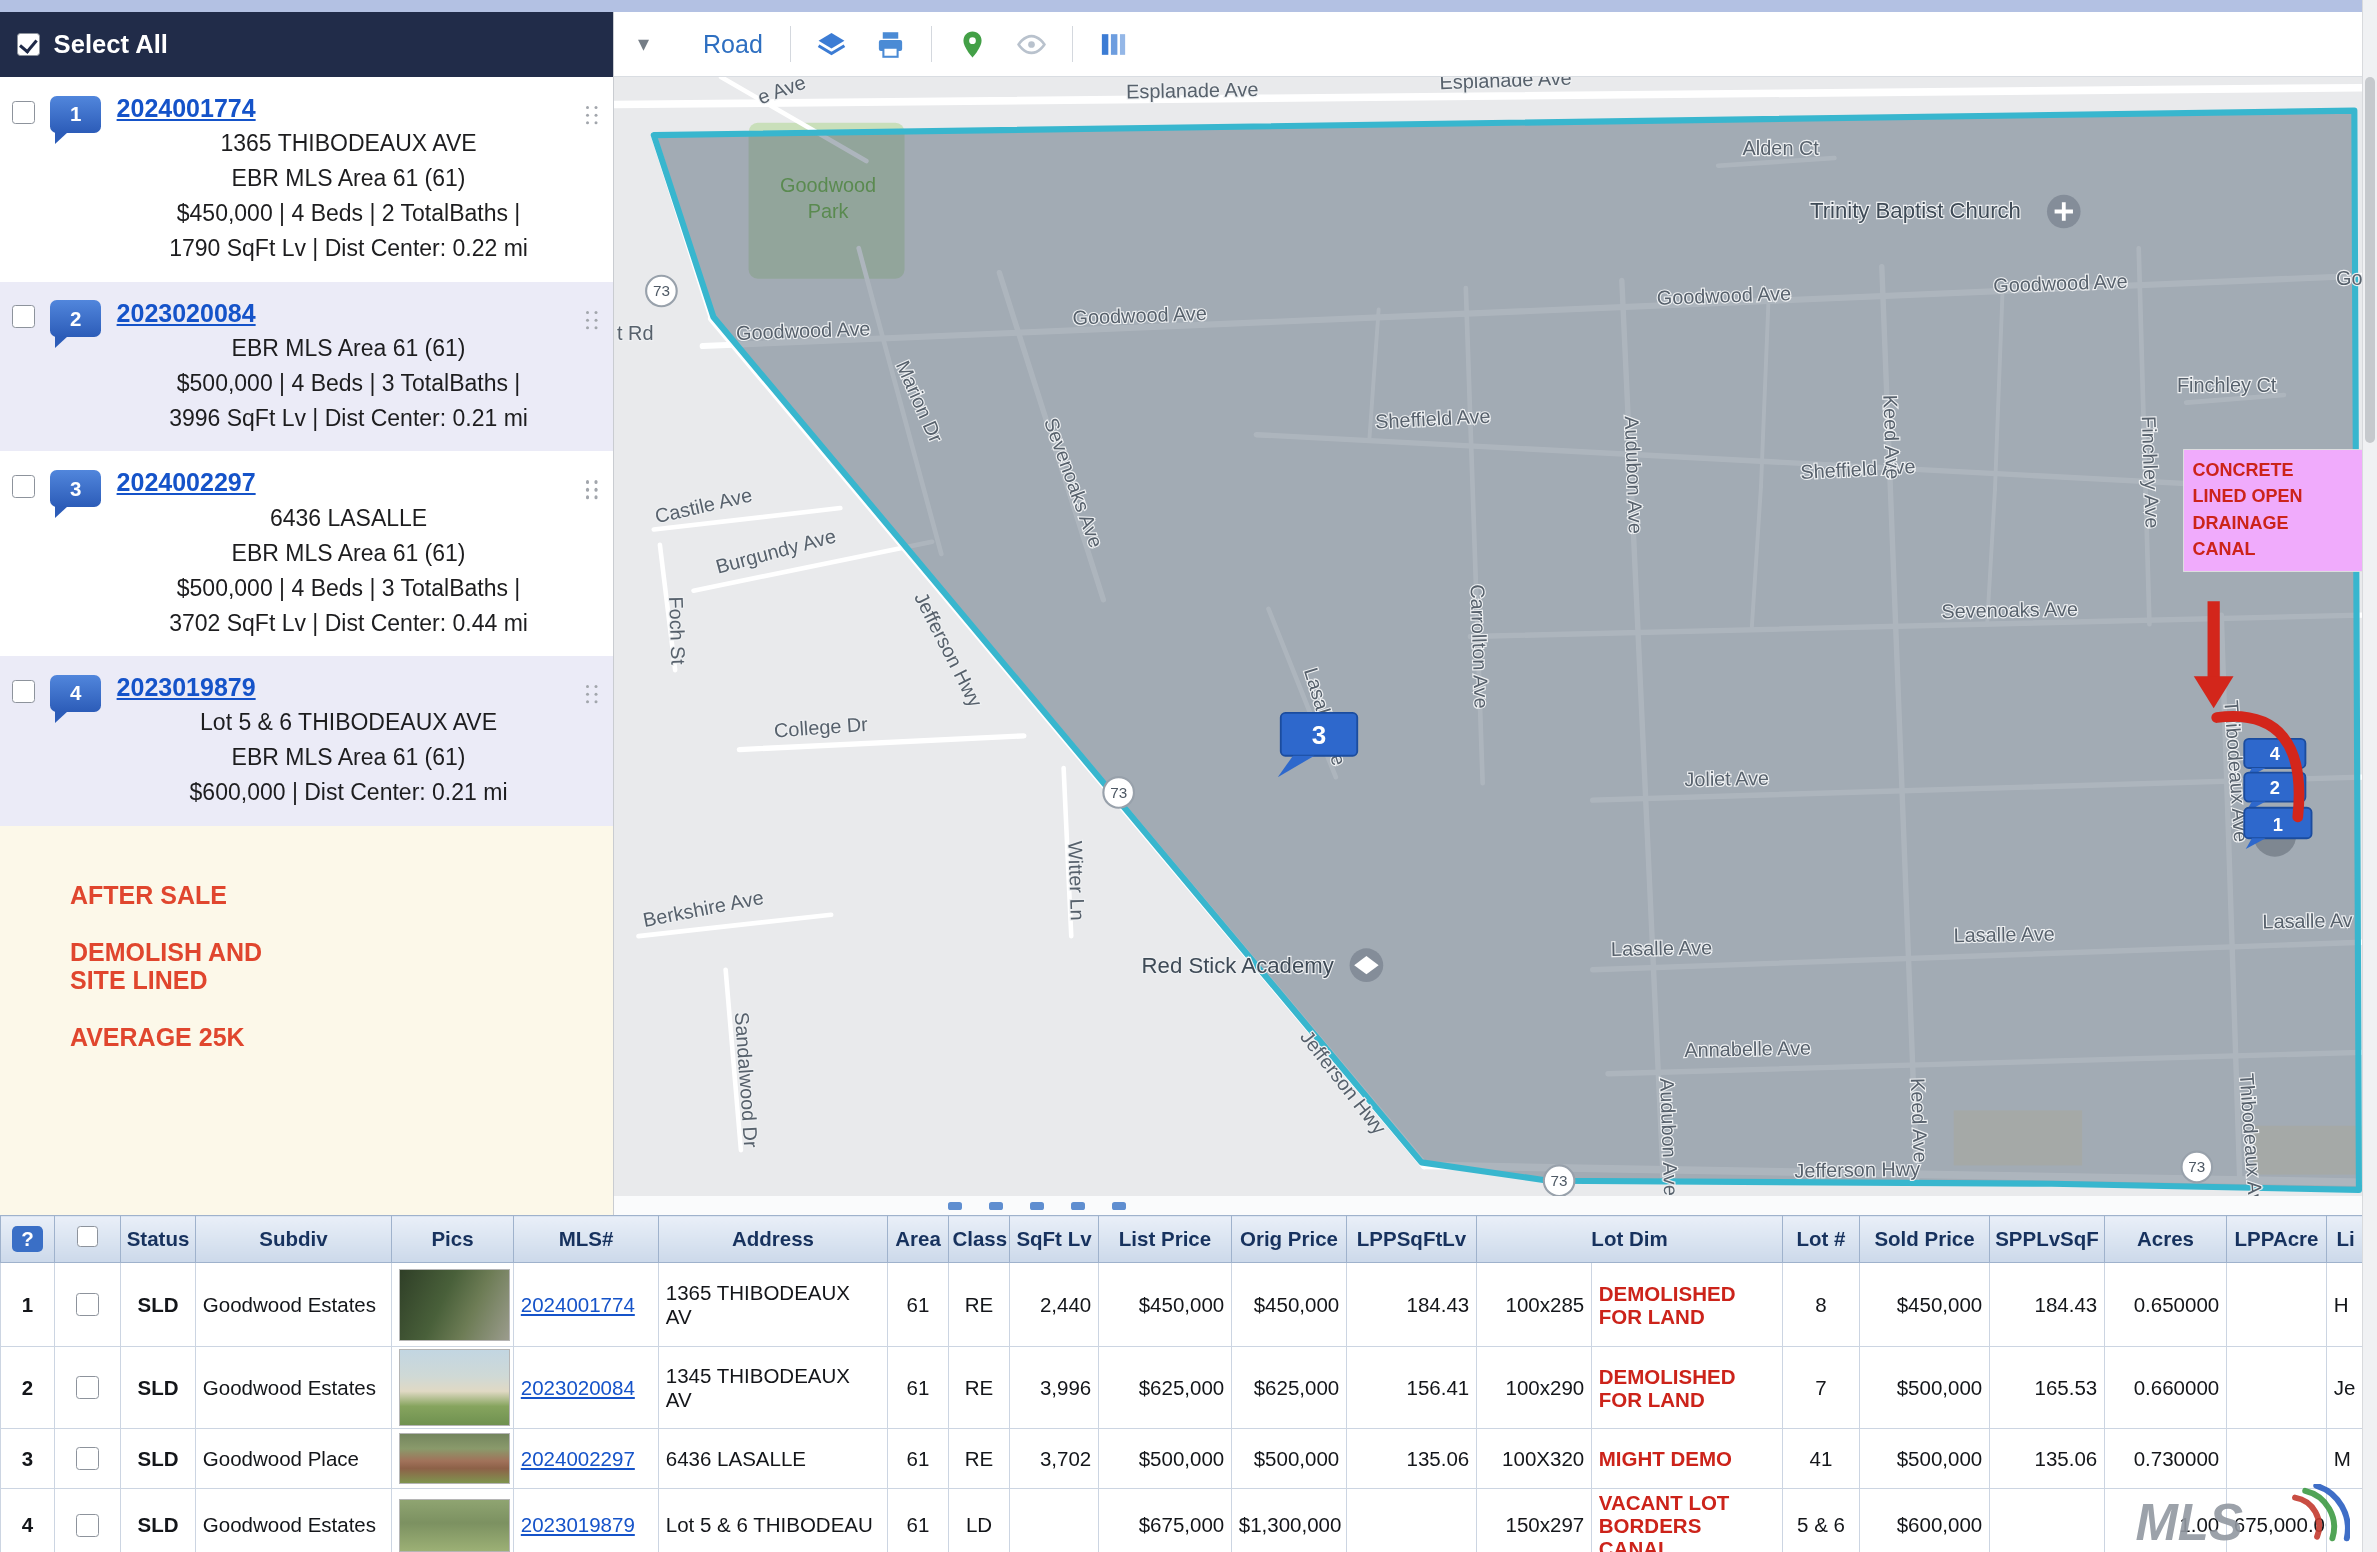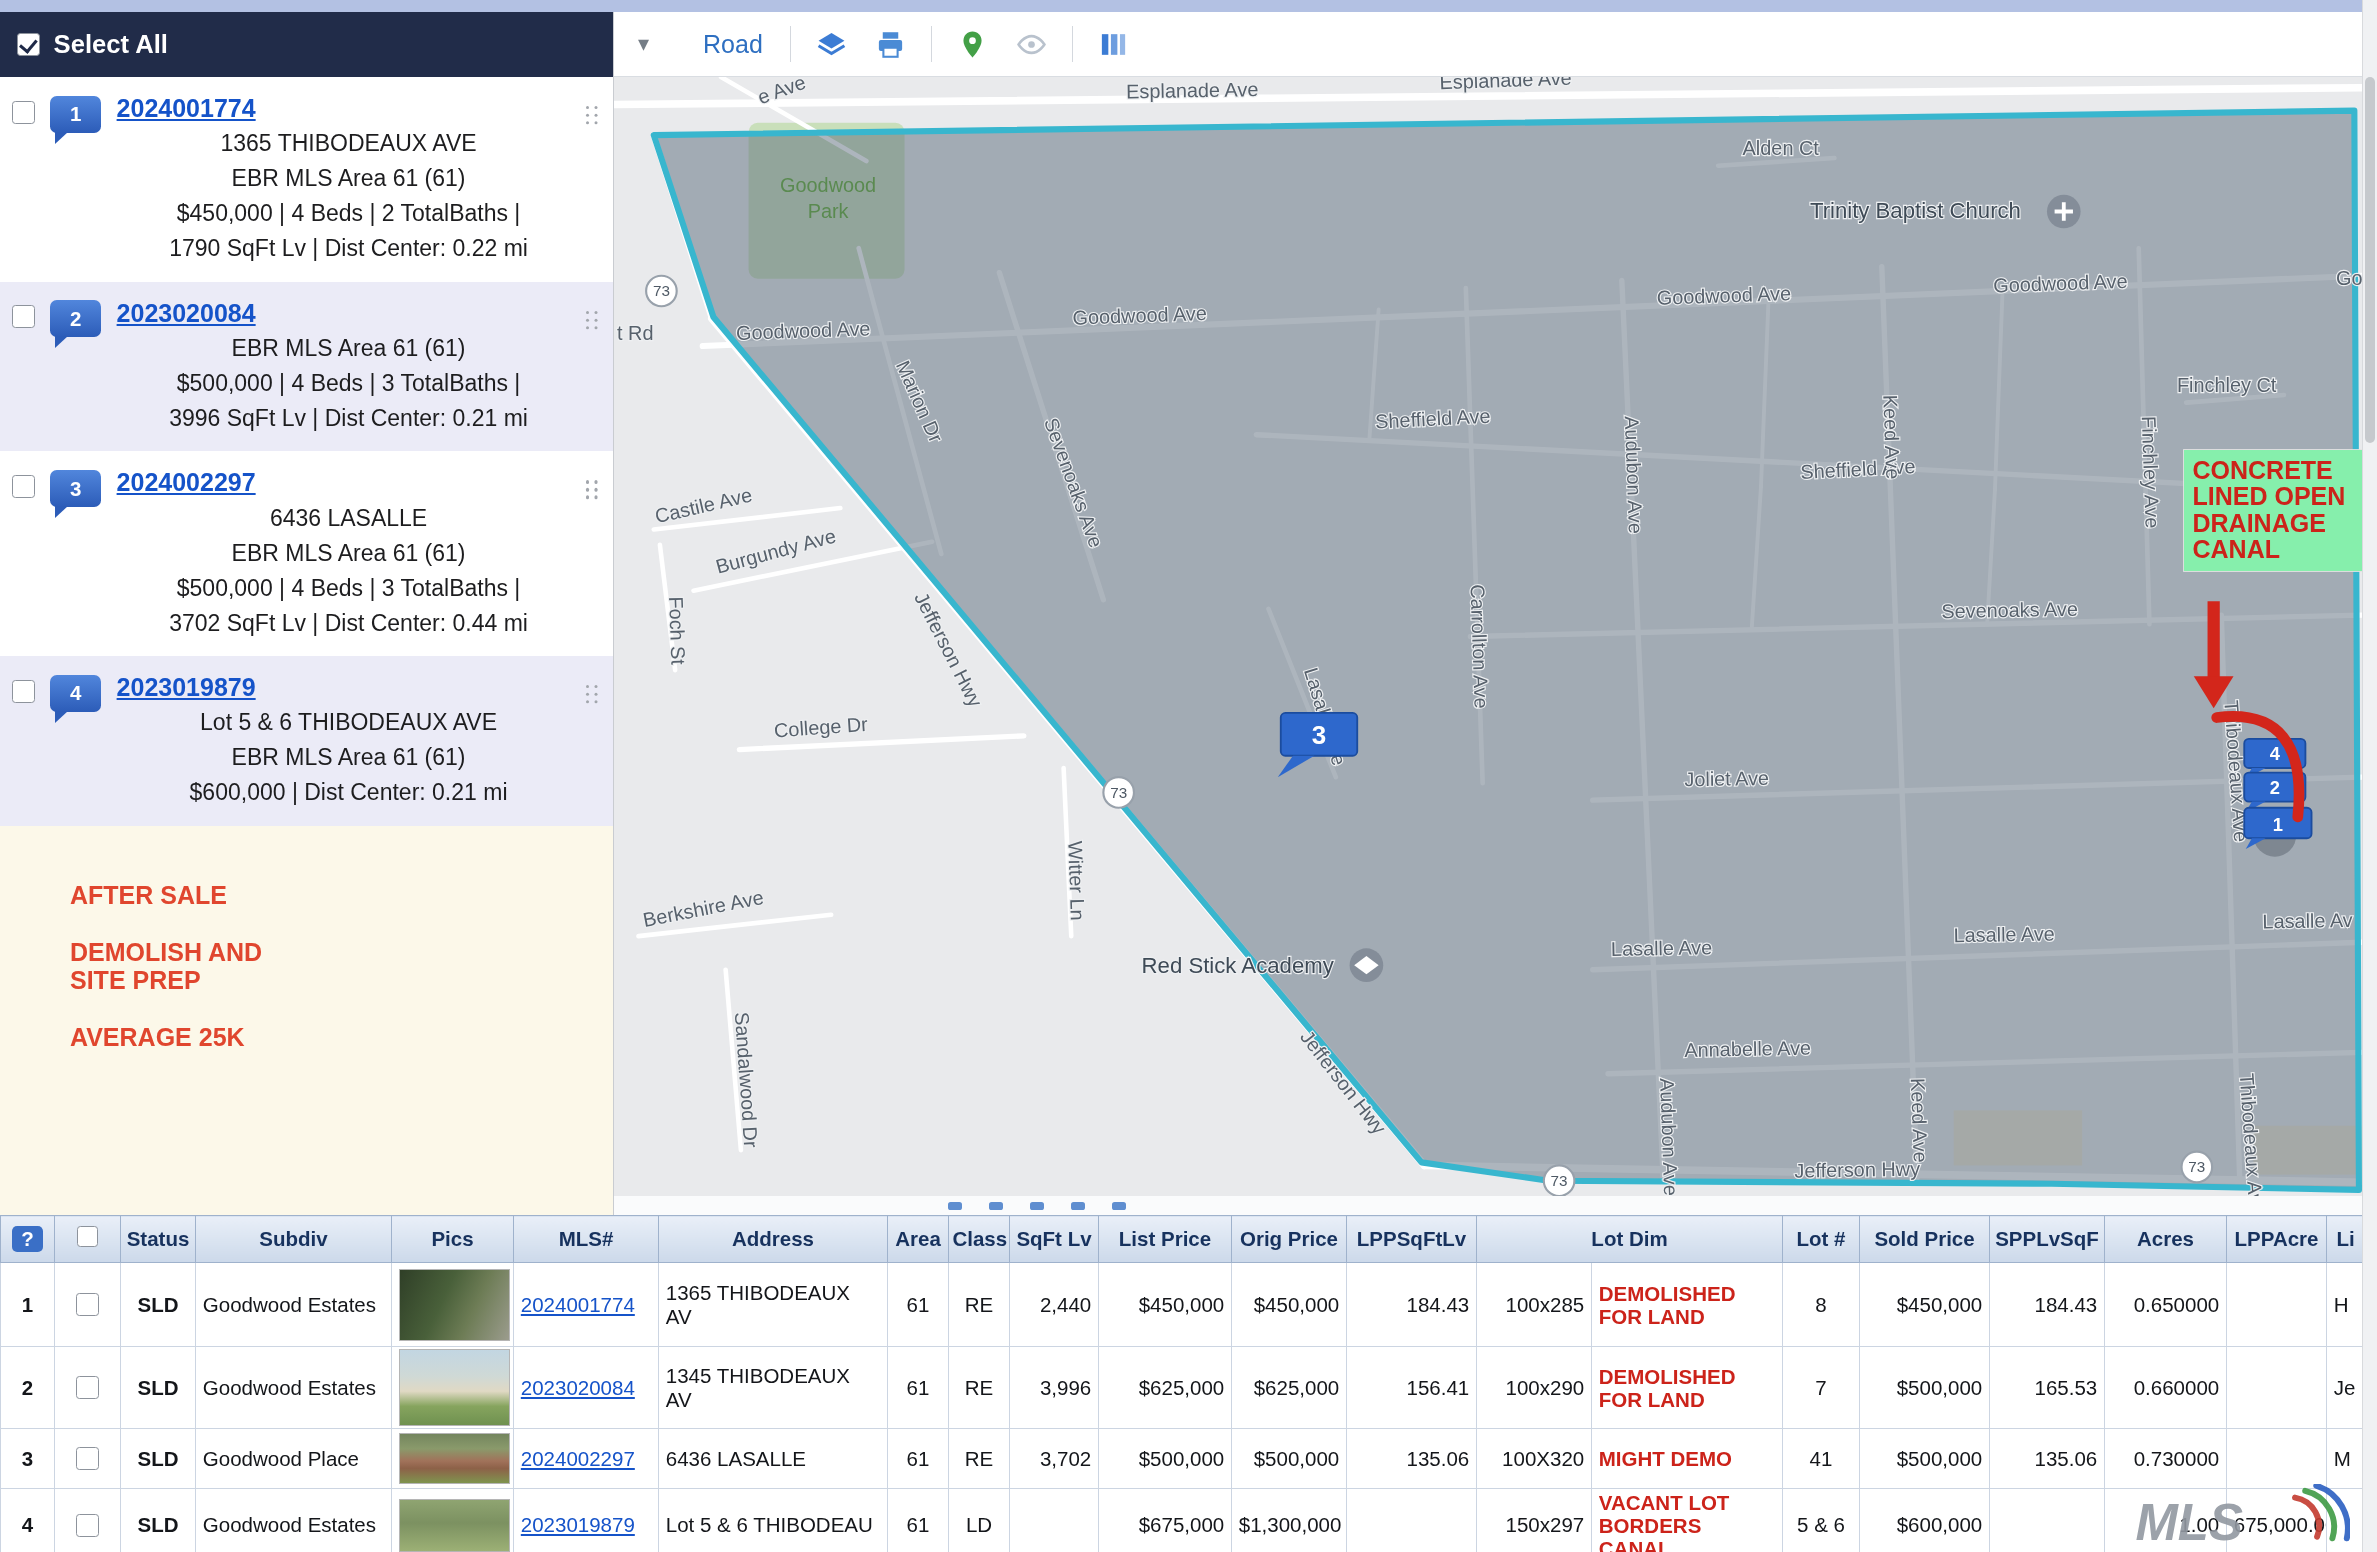--- a/index.html
+++ b/index.html
@@ -41,22 +41,22 @@
   .tool-btn svg{width:31px;height:31px;}
   
   .map{position:absolute;left:614px;top:77px;width:1748px;height:1119px;background:#e9eaec;overflow:hidden;}
   #map-svg{position:absolute;left:0;top:0;width:100%;height:100%;}
   .street{stroke:#ffffff;fill:none;stroke-linecap:round;}
   .slabel{font-size:13px;fill:#57616c;paint-order:stroke;stroke:#eef0f2;stroke-width:1.5px;}
   .plabel{font-size:14.5px;fill:#3e4a56;paint-order:stroke;stroke:#eef0f2;stroke-width:1.5px;}
   .park-label{font-size:13px;fill:#5a8a50;text-anchor:middle;}
   .shield-txt{font-size:10px;fill:#4e5965;text-anchor:middle;}
   .pin-txt{fill:#fff;font-weight:700;text-anchor:middle;}
-  .canal-note{position:absolute;left:1570px;top:373px;width:170px;background:#86efac;padding:6.8px 5.1px 8.5px 8.5px;
-    color:#cc231a;font-size:25px;font-weight:700;line-height:26.4px;white-space:pre-line;box-shadow:0 0 0 0.9px #e3e3e3;}
+  .canal-note{position:absolute;left:1570px;top:373px;width:170px;background:#f0abfc;padding:6.8px 5.1px 8.5px 8.5px;
+    color:#cc231a;font-size:18px;font-weight:700;line-height:26.4px;white-space:pre-line;box-shadow:0 0 0 0.9px #e3e3e3;}
   
   .gap-strip{position:absolute;left:614px;top:1196px;width:1748px;height:19.6px;background:#fafbfc;}
   .gap-dash{position:absolute;top:6px;width:13.6px;height:7.7px;border-radius:2.6px;background:#5f8ed0;}
   
   .table-wrap{position:absolute;left:0;top:1215px;width:2362px;height:337px;overflow:hidden;background:#fff;}
   table{border-collapse:collapse;table-layout:fixed;width:2362px;font-size:20.5px;color:#14161a;}
   th{background:linear-gradient(#e9eff8,#ccd9ea);color:#17325e;font-size:20.5px;font-weight:700;
     border:0.9px solid #9fb2cc;height:46px;padding:0 3.4px;overflow:hidden;white-space:nowrap;}
   td{border:0.9px solid #ccd5e2;padding:1.7px 6.8px;overflow:hidden;vertical-align:middle;background:#fff;}
   tbody tr.r1{height:84px;} tbody tr.r2{height:82px;} tbody tr.r3{height:60px;} tbody tr.r4{height:68px;}
@@ -128,21 +128,21 @@
             <div class="listing-line">Lot 5 &amp; 6 THIBODEAUX AVE</div>
             <div class="listing-line">EBR MLS Area 61 (61)</div>
             <div class="listing-line">$600,000 | Dist Center: 0.21 mi</div>
           </div></div>
         <span class="grip"></span>
       </div>
     </div>
   <div class="notes-area" id="notes-area">
       <div class="side-note">AFTER SALE</div>
       <div class="side-note">DEMOLISH AND
-SITE PREP</div>
+SITE LINED</div>
       <div class="side-note">AVERAGE 25K</div>
     </div>
 </div>
 
 <div class="toolbar">
   <span class="chev">▾</span>
   <span class="road-label">Road</span>
   <span class="tsep"></span>
   <span class="tool-btn">
     <svg viewBox="0 0 24 24">

